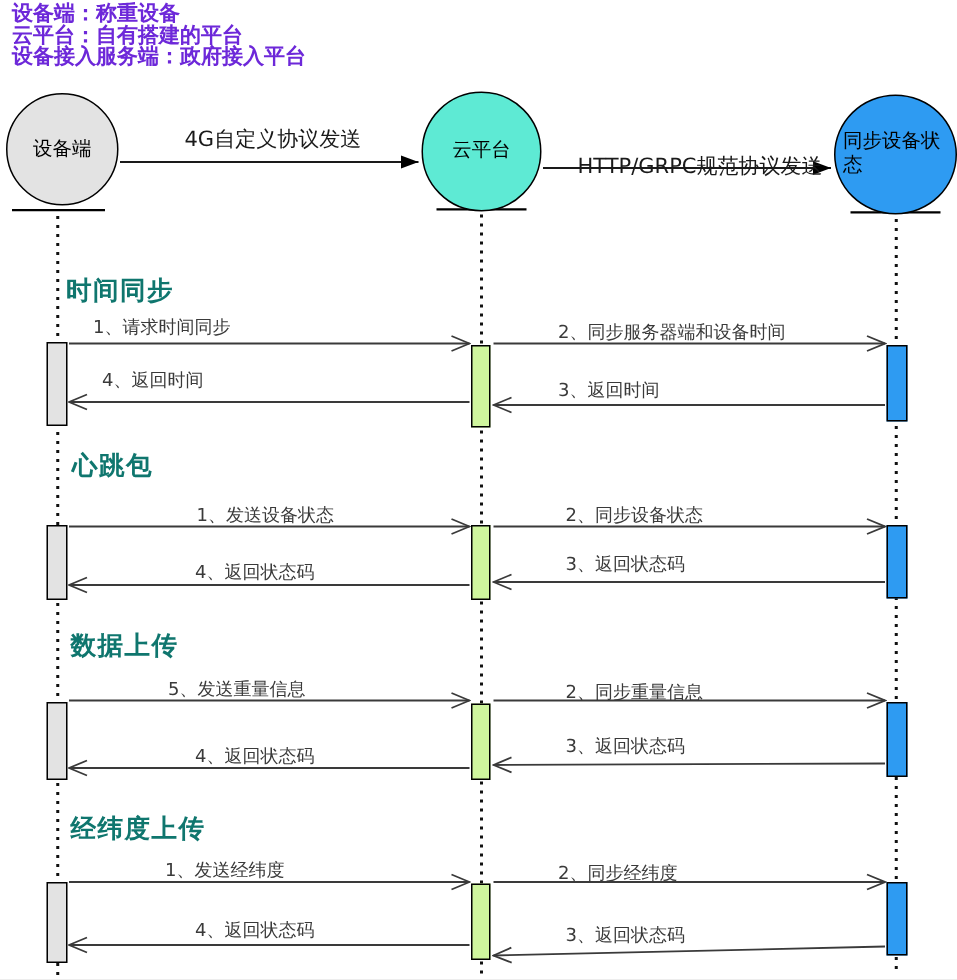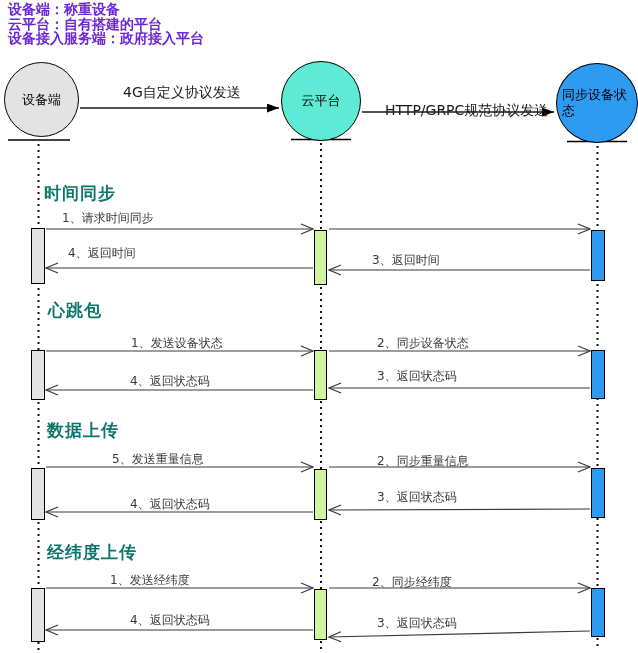--- a/index.html
+++ b/index.html
@@ -111,20 +111,21 @@
   <div class="bar bar-gray" style="left:31px;top:588px;width:14px;height:54px;"></div>
   <div class="bar bar-green" style="left:314px;top:589px;width:13px;height:51px;"></div>
   <div class="bar bar-blue" style="left:591px;top:588px;width:14px;height:49px;"></div>
 
   <div class="section-title" style="left:44px;top:182px;">时间同步</div>
   <div class="section-title" style="left:48px;top:299px;">心跳包</div>
   <div class="section-title" style="left:47px;top:419px;">数据上传</div>
   <div class="section-title" style="left:47px;top:541px;">经纬度上传</div>
 
   <div class="msg" style="left:62px;top:210px;">1、请求时间同步</div>
+  <div class="msg" style="left:372px;top:213px;">2、同步服务器端和设备时间</div>
   <div class="msg" style="left:372px;top:252px;">3、返回时间</div>
   <div class="msg" style="left:68px;top:245px;">4、返回时间</div>
 
   <div class="msg" style="left:112px;top:335px;margin-left:19px;">1、发送设备状态</div>
   <div class="msg" style="left:377px;top:335px;">2、同步设备状态</div>
   <div class="msg" style="left:377px;top:368px;">3、返回状态码</div>
   <div class="msg" style="left:130px;top:373px;">4、返回状态码</div>
 
   <div class="msg" style="left:112px;top:451px;">5、发送重量信息</div>
   <div class="msg" style="left:377px;top:453px;">2、同步重量信息</div>

